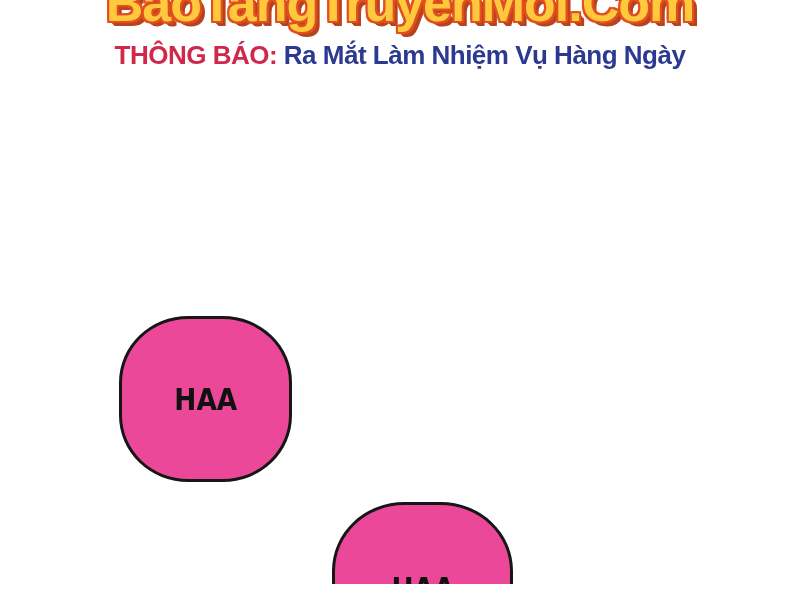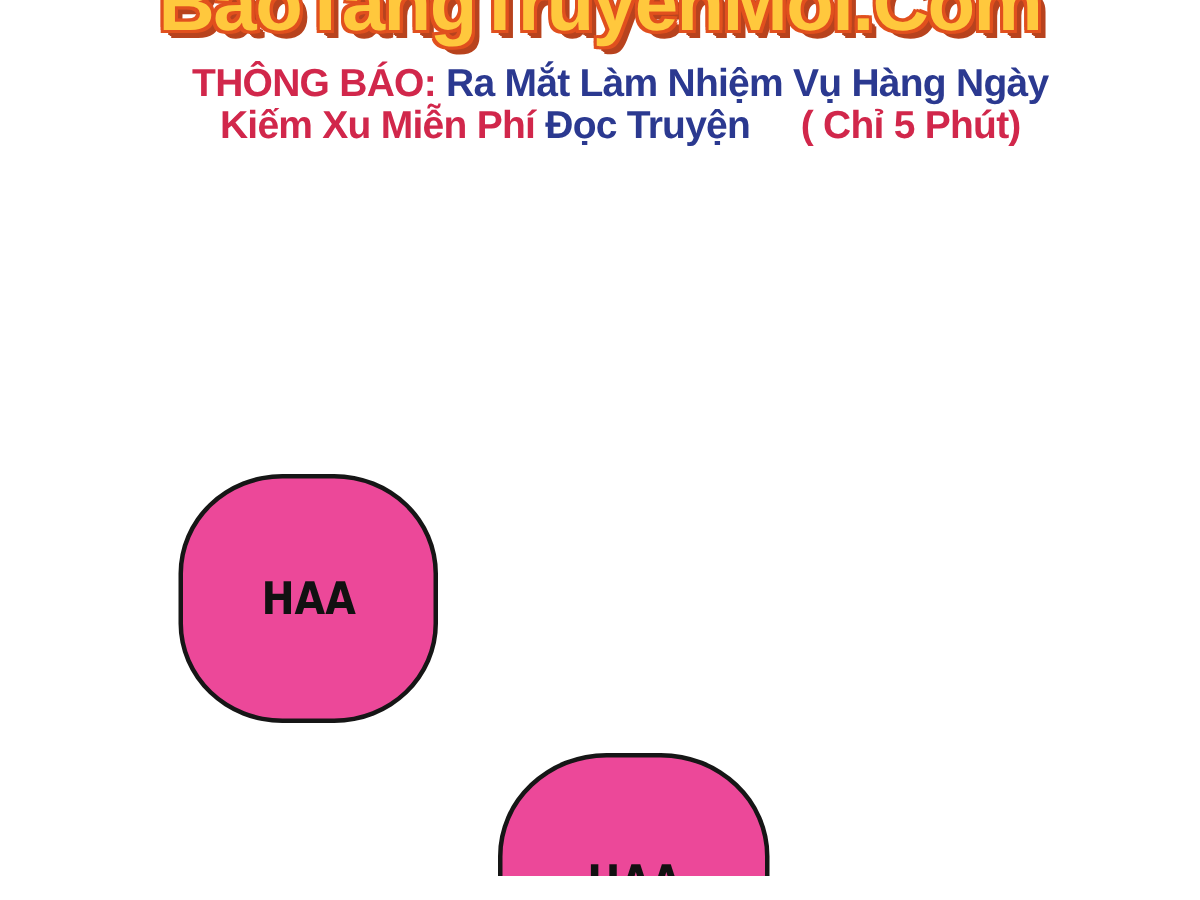--- a/index.html
+++ b/index.html
@@ -43,21 +43,21 @@
     position: absolute;
     top: 41px;
     left: 0;
     width: 100%;
     text-align: center;
     font-size: 26px;
     line-height: 28px;
     font-weight: 700;
     letter-spacing: -0.5px;
   }
-  .notice .red  { color: var(--notice-red, #D1274B); margin-left: 27px; }
+  .notice .red  { color: var(--notice-red, #D1274B); }
   .notice .blue { color: var(--notice-blue, #2B3990); }
 
   
   .bubble {
     position: absolute;
     box-sizing: border-box;
     background: #ec4899;
     border: 3.5px solid var(--bubble-outline, #161616);
     border-radius: 40%;
   }
@@ -96,25 +96,20 @@
 
 <div class="page">
 
   <div class="site-name">BaoTangTruyenMoi.Com</div>
 
   <div class="notice">
     <div class="notice-line">
       <span class="red">THÔNG BÁO:</span>
       <span class="blue">Ra Mắt Làm Nhiệm Vụ Hàng Ngày</span>
     </div>
-    <div class="notice-line">
-      <span class="red">Kiếm Xu Miễn Phí</span>
-      <span class="blue">Đọc Truyện</span>
-      <span class="red">( Chỉ 5 Phút)</span>
-    </div>
   </div>
 
   <div class="bubble bubble-1">
     <span class="bubble-text">HAA</span>
   </div>
 
   <div class="bubble bubble-2">
     <span class="bubble-text">HAA</span>
   </div>
 

